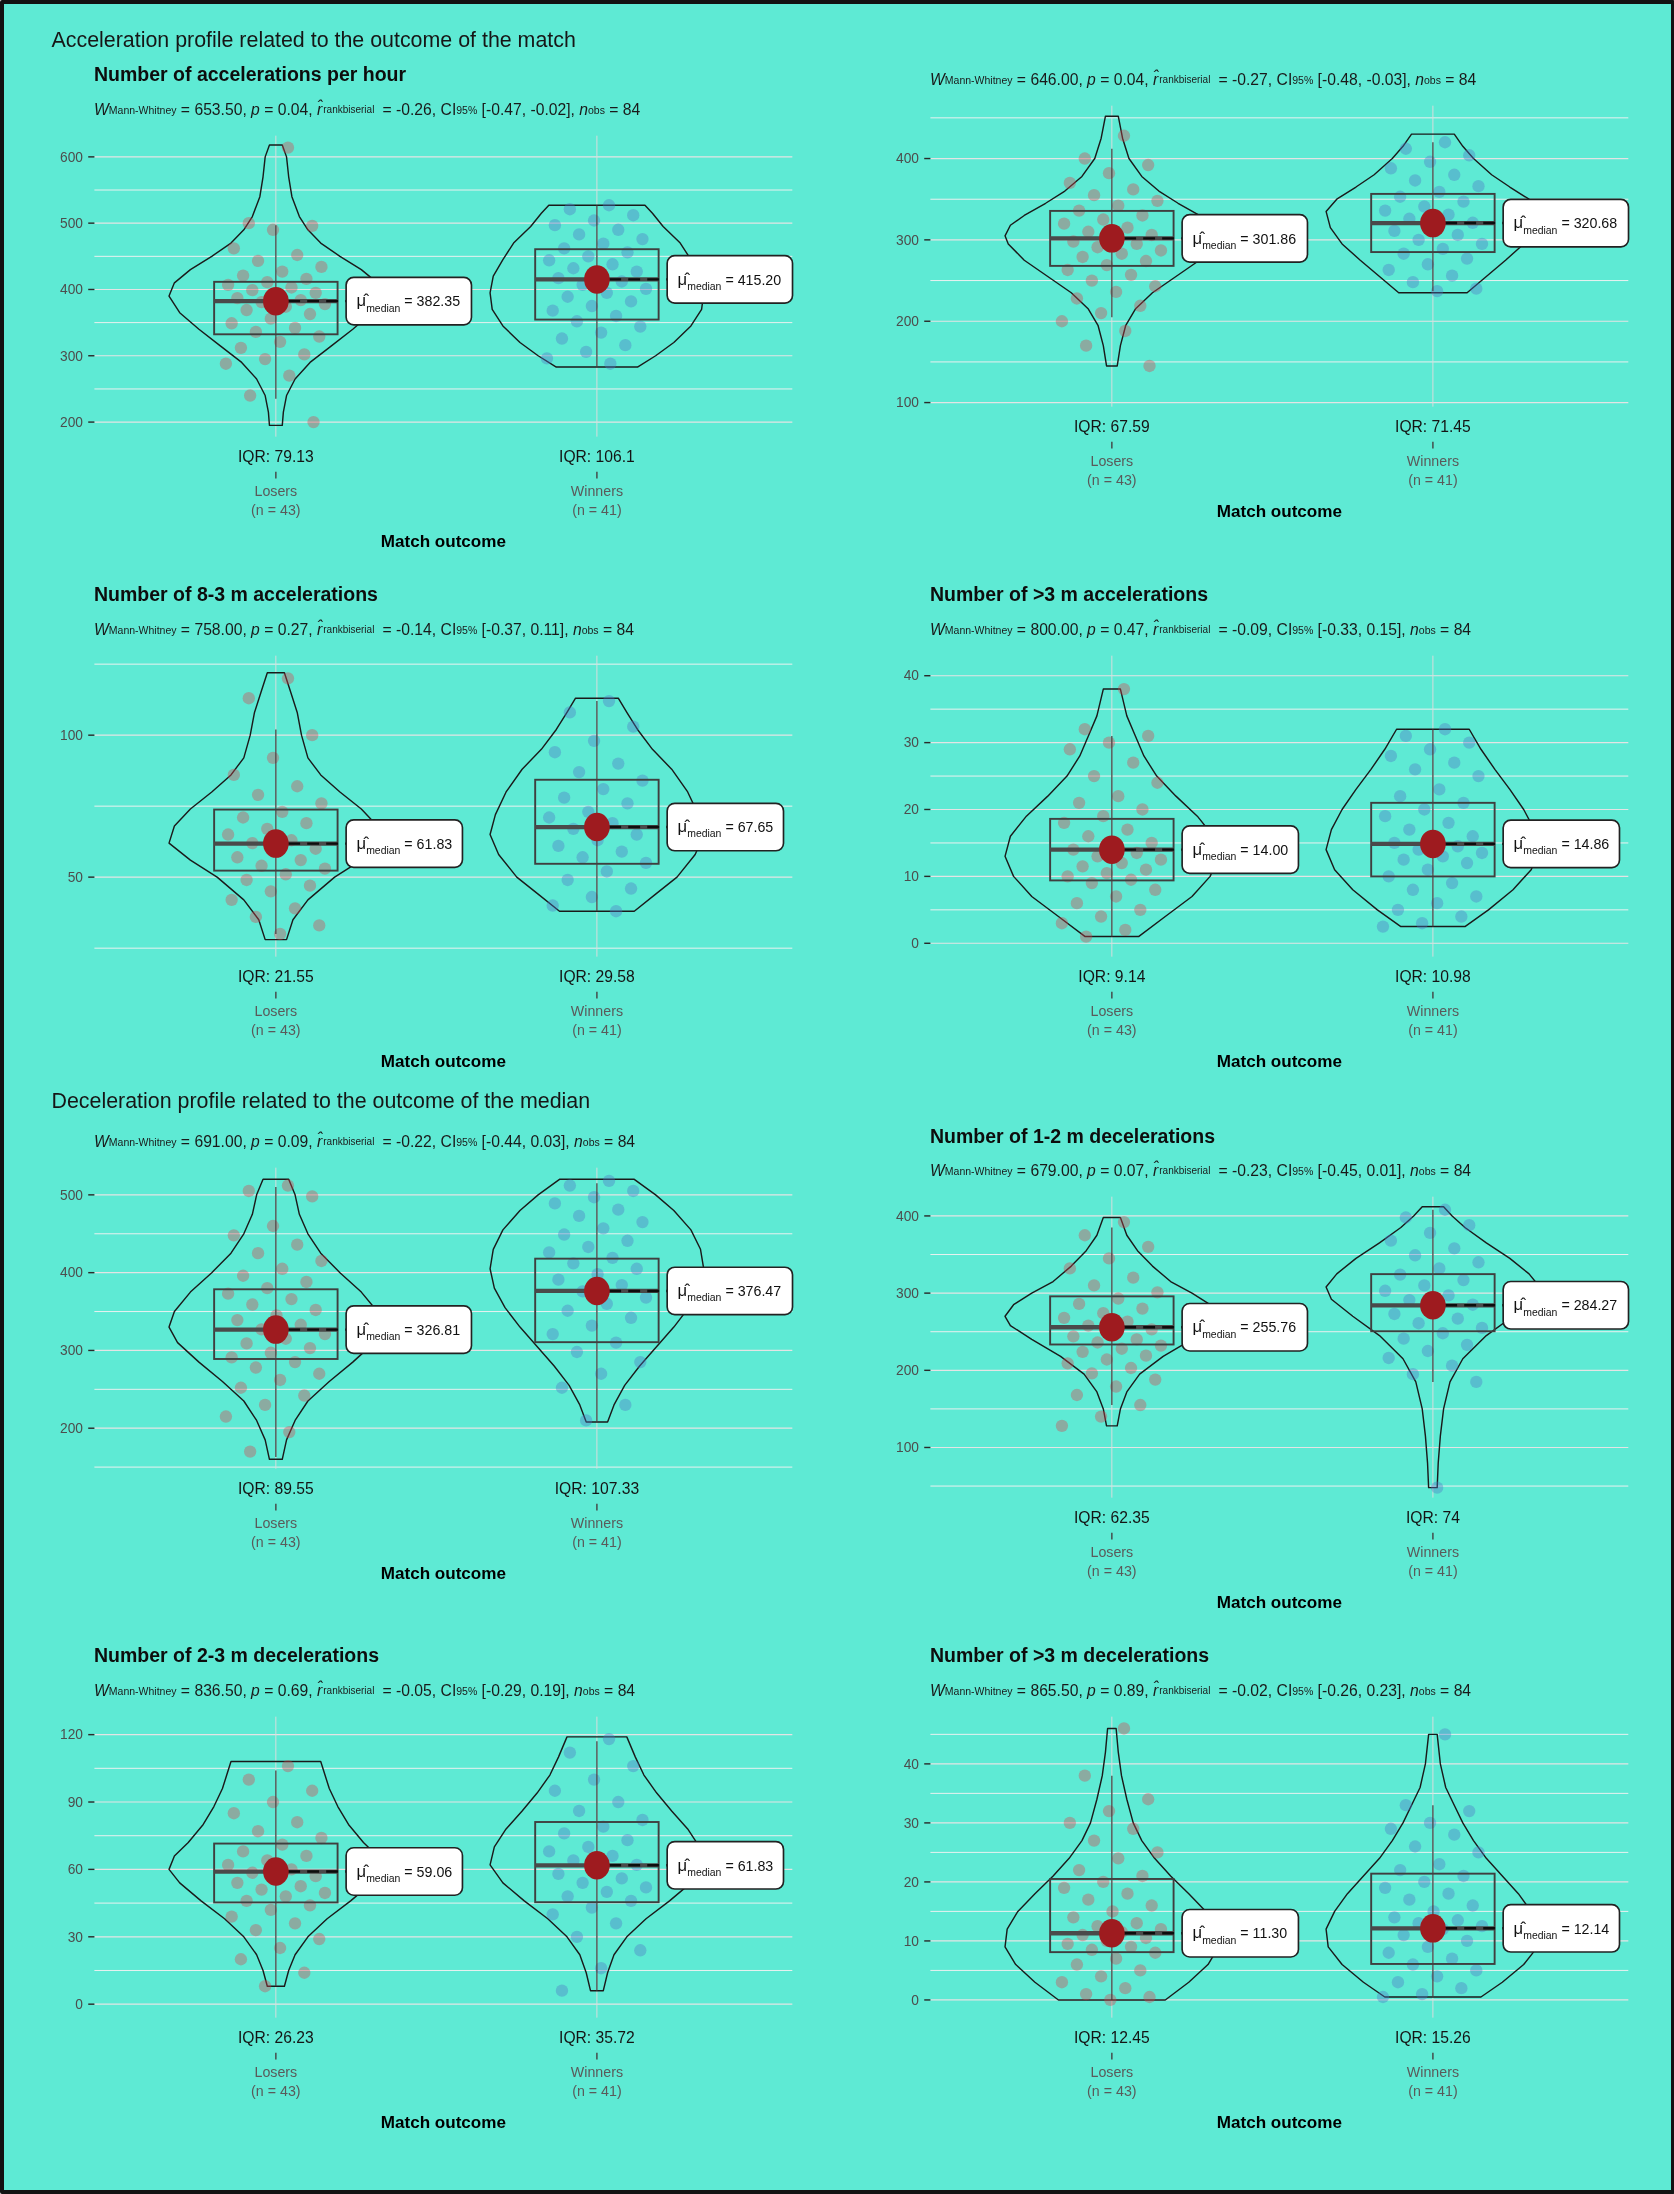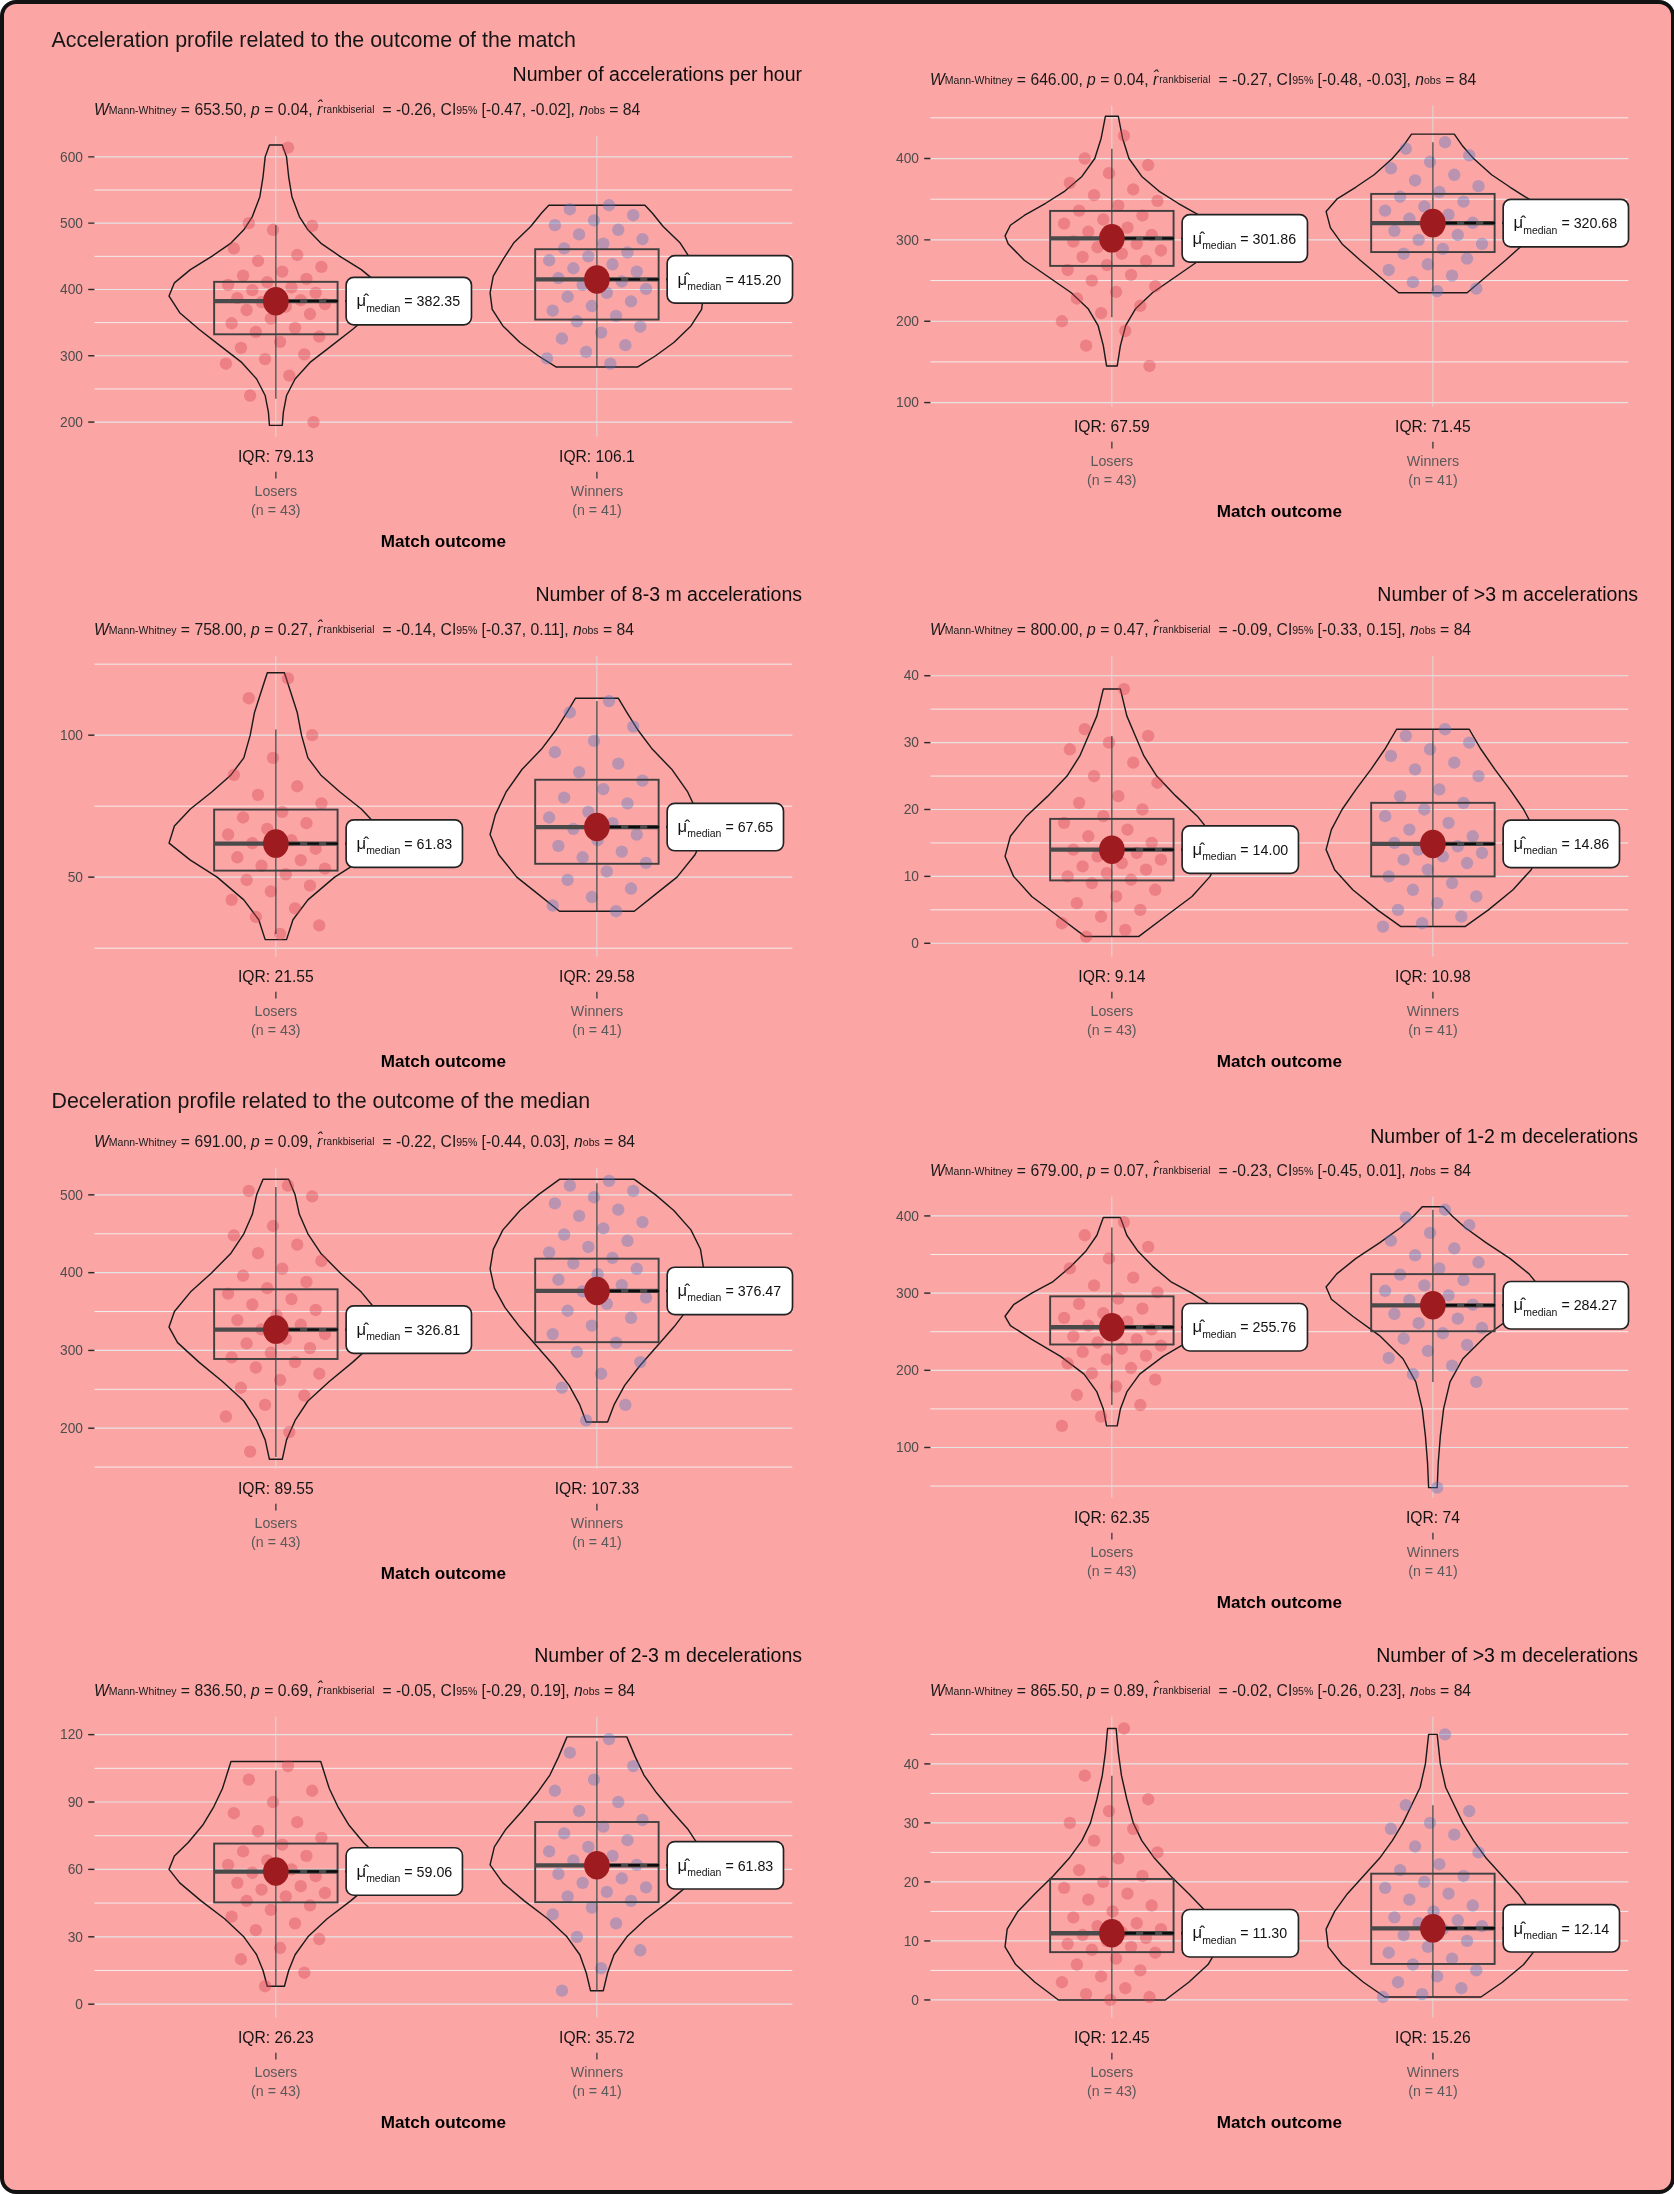--- a/index.html
+++ b/index.html
@@ -1,25 +1,25 @@
 <!DOCTYPE html>
 <html style="font-size:7.6px"><head>
 <meta charset="utf-8">
 <style>
   html,body{margin:0;padding:0;background:#ffffff;}
   .figure{
     position:relative;width:1675px;height:2194px;box-sizing:border-box;
-    background:#fca5a5;border:4.3px solid #121212;border-radius:16px;
+    background:#5eead4;border:4.3px solid #121212;border-radius:2px;
     padding:16px 19px;overflow:hidden;
     font-family:"Liberation Sans","DejaVu Sans",sans-serif;color:#161616;
   }
   .section-title{font-size:21.4px;font-weight:400;color:#161616;margin:7.6px 0 8.6px 28.5px;}
   .grid{display:grid;grid-template-columns:779px 779px;column-gap:57px;row-gap:19px;}
   .plot{width:779px;}
-  .ptitle{font-size:19.5px;font-weight:400;color:#0d0d0d;margin:1.9px 0 4.8px 71px;text-align:right;}
+  .ptitle{font-size:19.5px;font-weight:700;color:#0d0d0d;margin:1.9px 0 4.8px 71px;}
   .stats{font-size:15.7px;color:#1a1a1a;margin:0 0 0 71px;min-height:38px;display:flex;align-items:center;white-space:pre;}
   .stats .it{font-style:italic;}
   .stats sub{font-size:10.5px;}
   .supsub{display:inline-flex;flex-direction:row;line-height:1.0;vertical-align:-0.85em;margin:0 3.8px 0 1px;}
   .supsub span{font-size:10px;}
   svg.chart{display:block;width:779px;height:433px;}
 </style>
 </head>
 <body>
 

